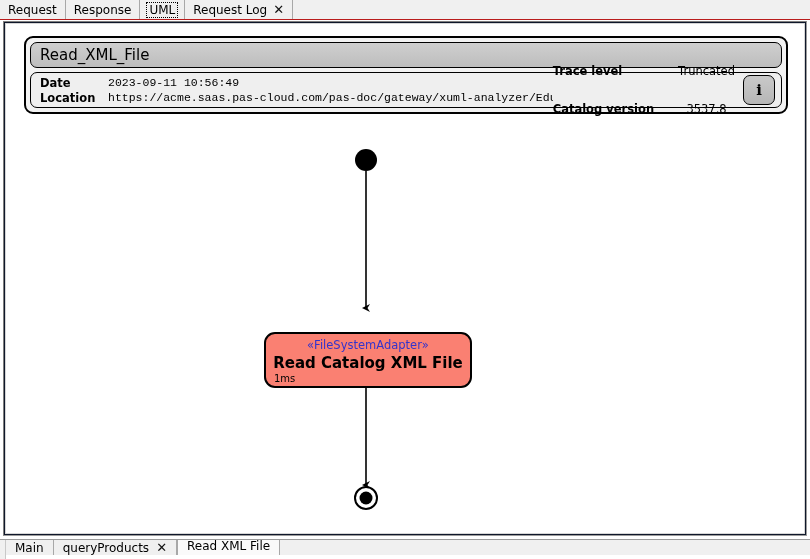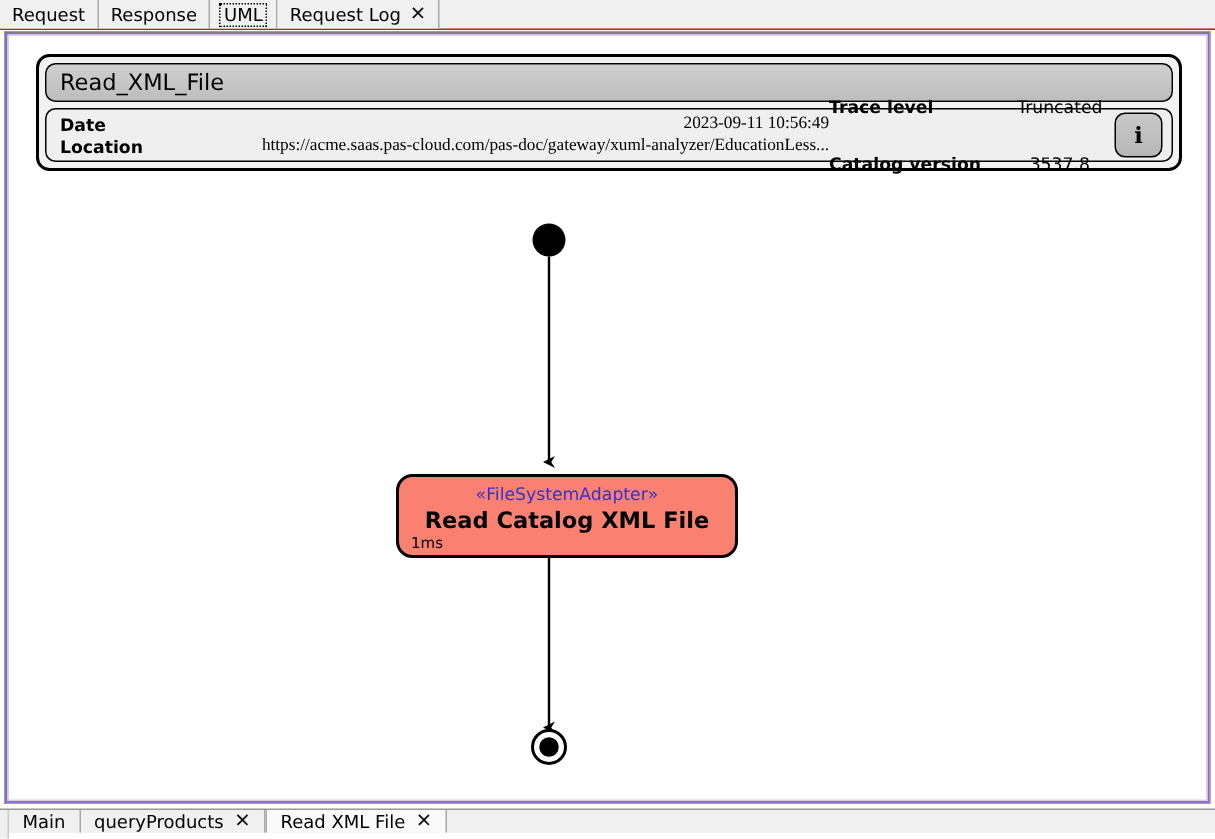--- a/index.html
+++ b/index.html
@@ -59,21 +59,21 @@
   #diagram-frame {
     position: absolute;
     left: 3px;
     top: 21px;
     width: 804px;
     height: 515px;
     box-sizing: border-box;
     border: 1px solid #9b9b9b;
     border-top-color: #7e7e7e;
     border-left-color: #7e7e7e;
-    background: #8b5cf6;
+    background: #0f172a;
   }
   #diagram-inner {
     position: absolute;
     left: 1px; top: 1px;
     width: 800px; height: 511px;
     background: #ffffff;
     border: 1px solid #d6d6d6;
     box-sizing: border-box;
     overflow: hidden;
   }
@@ -122,22 +122,21 @@
     font-size: 11.5px;
     color: #000;
     flex: 1 1 auto;
     overflow: hidden;
   }
   .meta-left .k { font-weight: bold; }
   .meta-left .v {
     white-space: nowrap;
     overflow: hidden;
     text-overflow: clip;
-    font-family: Liberation Serif, serif;
-    text-align: right;
+    font-family: Liberation Mono, monospace;
   }
   .meta-right {
     display: grid;
     grid-template-columns: auto auto;
     column-gap: 10px;
     row-gap: 1px;
     font-size: 11.5px;
     color: #000;
     margin-right: 8px;
     flex: 0 0 auto;
@@ -168,22 +167,22 @@
     position: absolute;
     left: 0; top: 0;
     width: 800px;
     height: 511px;
   }
   .uml-svg { position: absolute; left: 0; top: 0; }
 
   #activity-node {
     position: absolute;
     left: 258px;
-    top: 292px;
-    width: 228px;
+    top: 308px;
+    width: 208px;
     height: 56px;
     box-sizing: border-box;
     border: 2px solid #000;
     border-radius: 11px;
     background: #fa8072;
     cursor: pointer;
   }
   #node-stereotype {
     text-align: center;
     font-size: 11.5px;
@@ -229,20 +228,21 @@
     color: #000;
     border-right: 1px solid #a8a8a8;
     background: #f0f0f0;
     white-space: nowrap;
     line-height: 1;
     box-sizing: border-box;
   }
   .btab.selected {
     background: #fafafa;
     border-left: 1px solid #a8a8a8;
+    flex-direction: column;
   }
   #bottom-left-gutter {
     width: 6px;
     height: 20px;
     background: #f0f0f0;
     border-right: 1px solid #c8c8c8;
     box-sizing: border-box;
   }
   #bottom-tail {
     flex: 1 1 auto;

